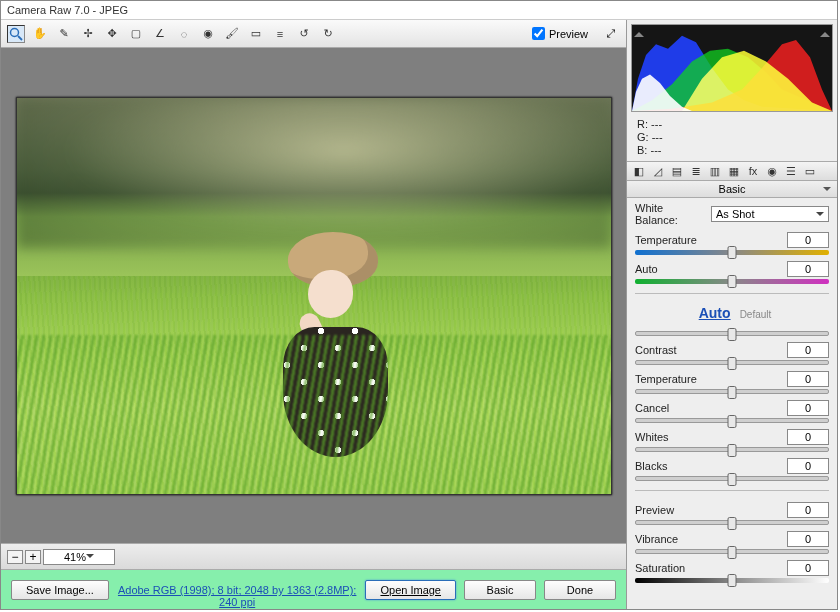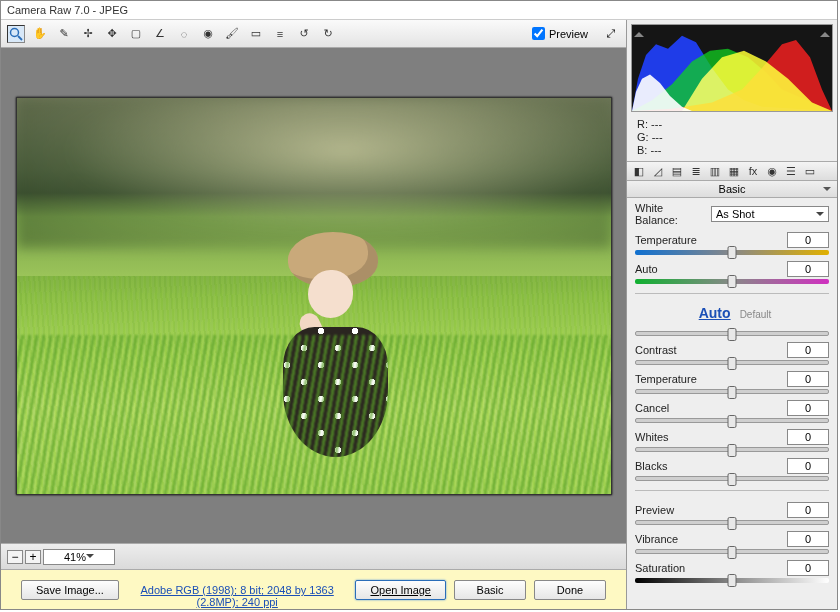--- a/index.html
+++ b/index.html
@@ -30,21 +30,21 @@
   .grass { position:absolute; bottom:0; left:0; right:0; height:55%;
     background: repeating-linear-gradient(92deg, rgba(140,200,60,0.5) 0 3px, rgba(100,170,40,0.4) 3px 6px),
                 repeating-linear-gradient(85deg, rgba(190,230,110,0.45) 0 2px, transparent 2px 5px);
     mix-blend-mode: multiply; opacity:0.65; }
   .grass-fg { position:absolute; bottom:-8px; left:-10px; right:-10px; height:42%;
     background: repeating-linear-gradient(100deg, rgba(90,160,40,0.75) 0 3px, transparent 3px 7px); filter:blur(1px);}
   .bottom-strip { height:26px; background:linear-gradient(#ededed,#dadada); border-top:1px solid #aaa; display:flex; align-items:center; padding:0 6px; }
   .mini-btn { width:16px; height:14px; border:1px solid #888; background:#f4f4f4; display:flex; align-items:center; justify-content:center; margin-right:2px; font-size:12px; line-height:1; cursor:pointer;}
   .zoom-select { border:1px solid #888; padding:1px 20px; background:#fff; display:flex; align-items:center; cursor:pointer;}
   .filename { flex:1; text-align:center; color:#333; }
-  .footer { height:40px; display:flex; align-items:center; padding:0 20px; gap:8px; background:#fef9c3; border-top:1px solid #aaa;}
+  .footer { height:40px; display:flex; align-items:center; padding:0 10px; gap:8px; background:#86efac; border-top:1px solid #aaa;}
   .btn { border:1px solid #888; background:linear-gradient(#fdfdfd,#e6e6e6); padding:3px 14px; min-width:72px; text-align:center; cursor:pointer; border-radius:2px;}
   .btn.primary { border:1px solid #2a6db8; box-shadow:0 0 2px #4a90e2;text-decoration:underline; }
   .footer-link { color:#1b4fb6; text-decoration:underline; cursor:pointer; font-size:11px; text-align:center; flex:1;margin-top:13px;}
   .right-pane { width:210px; background:#eee; display:flex; flex-direction:column; }
   .histogram { height:88px; margin:4px; border:1px solid #999; background:#151515; position:relative; }
   .tri-left,.tri-right { position:absolute; top:2px; width:0; height:0; border:5px solid transparent; border-bottom-color:#888;}
   .tri-left{ left:2px;} .tri-right{ right:2px;}
   .histo-svg { width:100%; height:100%; display:block;}
   .rgb { padding:2px 10px 4px; font-size:10px; color:#222; line-height:13px;}
   .tabs-row { height:20px; background:linear-gradient(#f4f4f4,#ddd); border-top:1px solid #aaa; border-bottom:1px solid #aaa; display:flex; align-items:center; padding:0 4px; gap:3px;}

